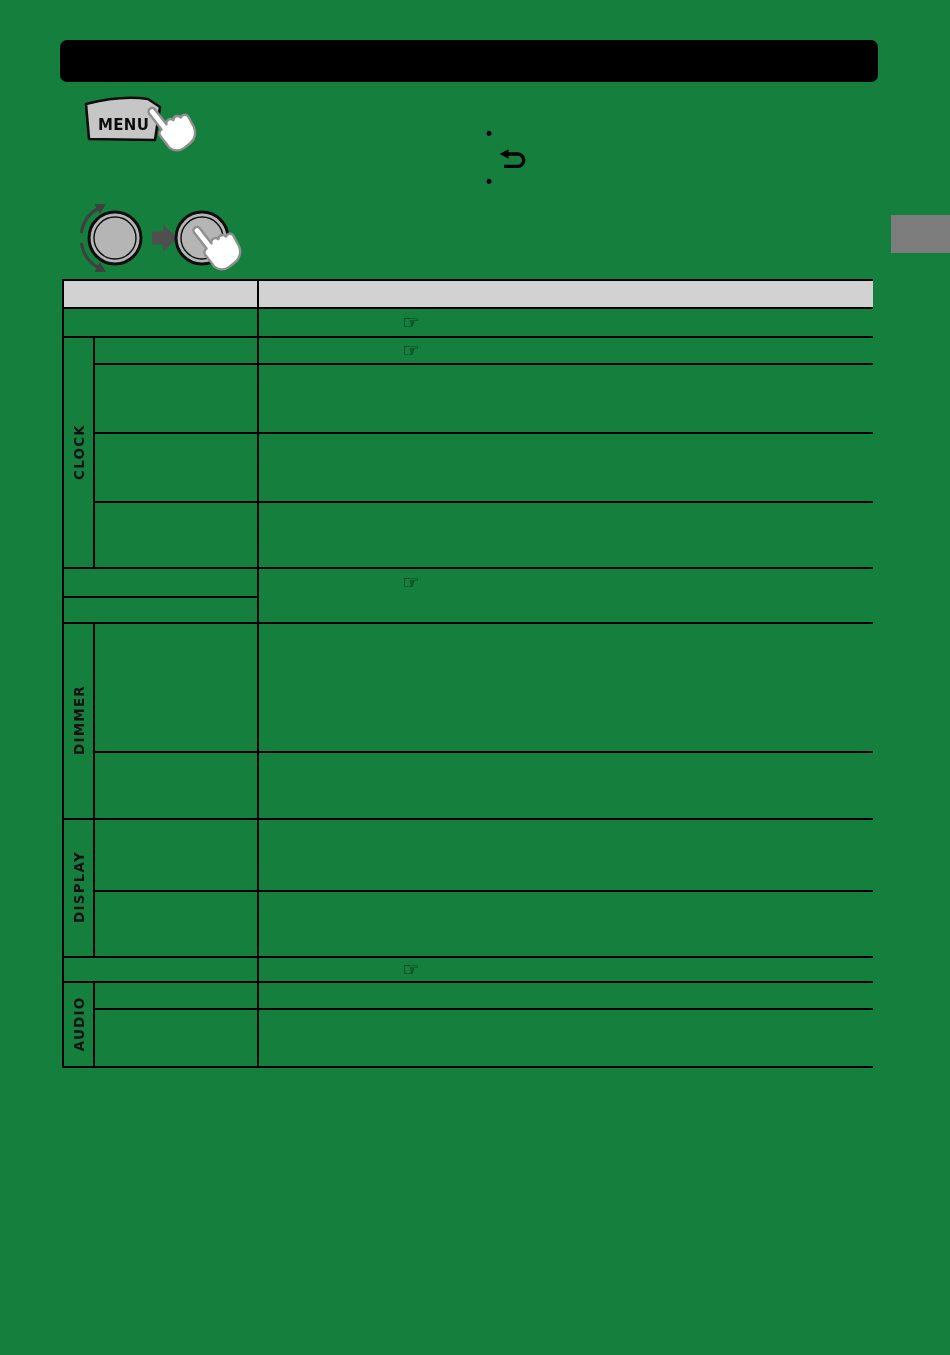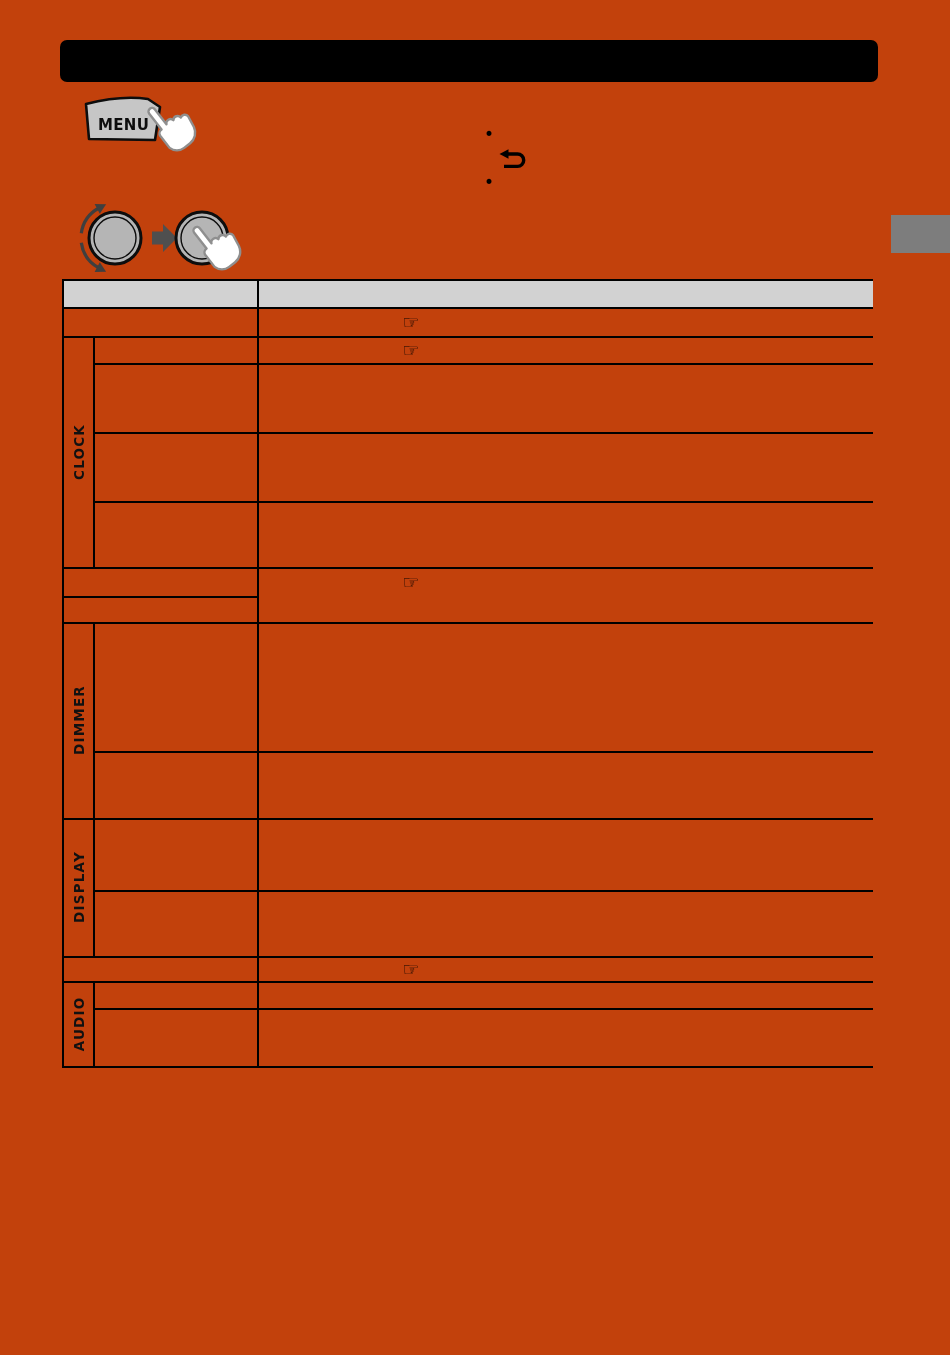--- a/index.html
+++ b/index.html
@@ -1,16 +1,16 @@
 <!DOCTYPE html>
 <html><head>
 <meta charset="utf-8">
 <style>
   html,body{margin:0;padding:0;background:#fff;}
-  .page{position:relative;width:950px;height:1355px;background:#c2410c;overflow:hidden;
+  .page{position:relative;width:950px;height:1355px;background:#15803d;overflow:hidden;
         font-family:"DejaVu Sans","Liberation Sans",sans-serif;color:#0d0d0d;}
   .header-bar{position:absolute;left:60px;top:40px;width:818px;height:42px;
               background:#000;border-radius:7px;}
   .side-tab{position:absolute;left:891px;top:215px;width:59px;height:38px;background:#7d7d7d;}
   .bullet{position:absolute;transform:translate(-50%,-50%);font-size:17px;line-height:1;color:#000;}
   .abs{position:absolute;}
   
   .menu-table{position:absolute;left:62px;top:279px;width:811px;height:790px;}
   .th-bg{position:absolute;left:0;top:2px;width:811px;height:26px;background:#d2d2d2;}
   .hl{position:absolute;height:2px;background:#000;}

